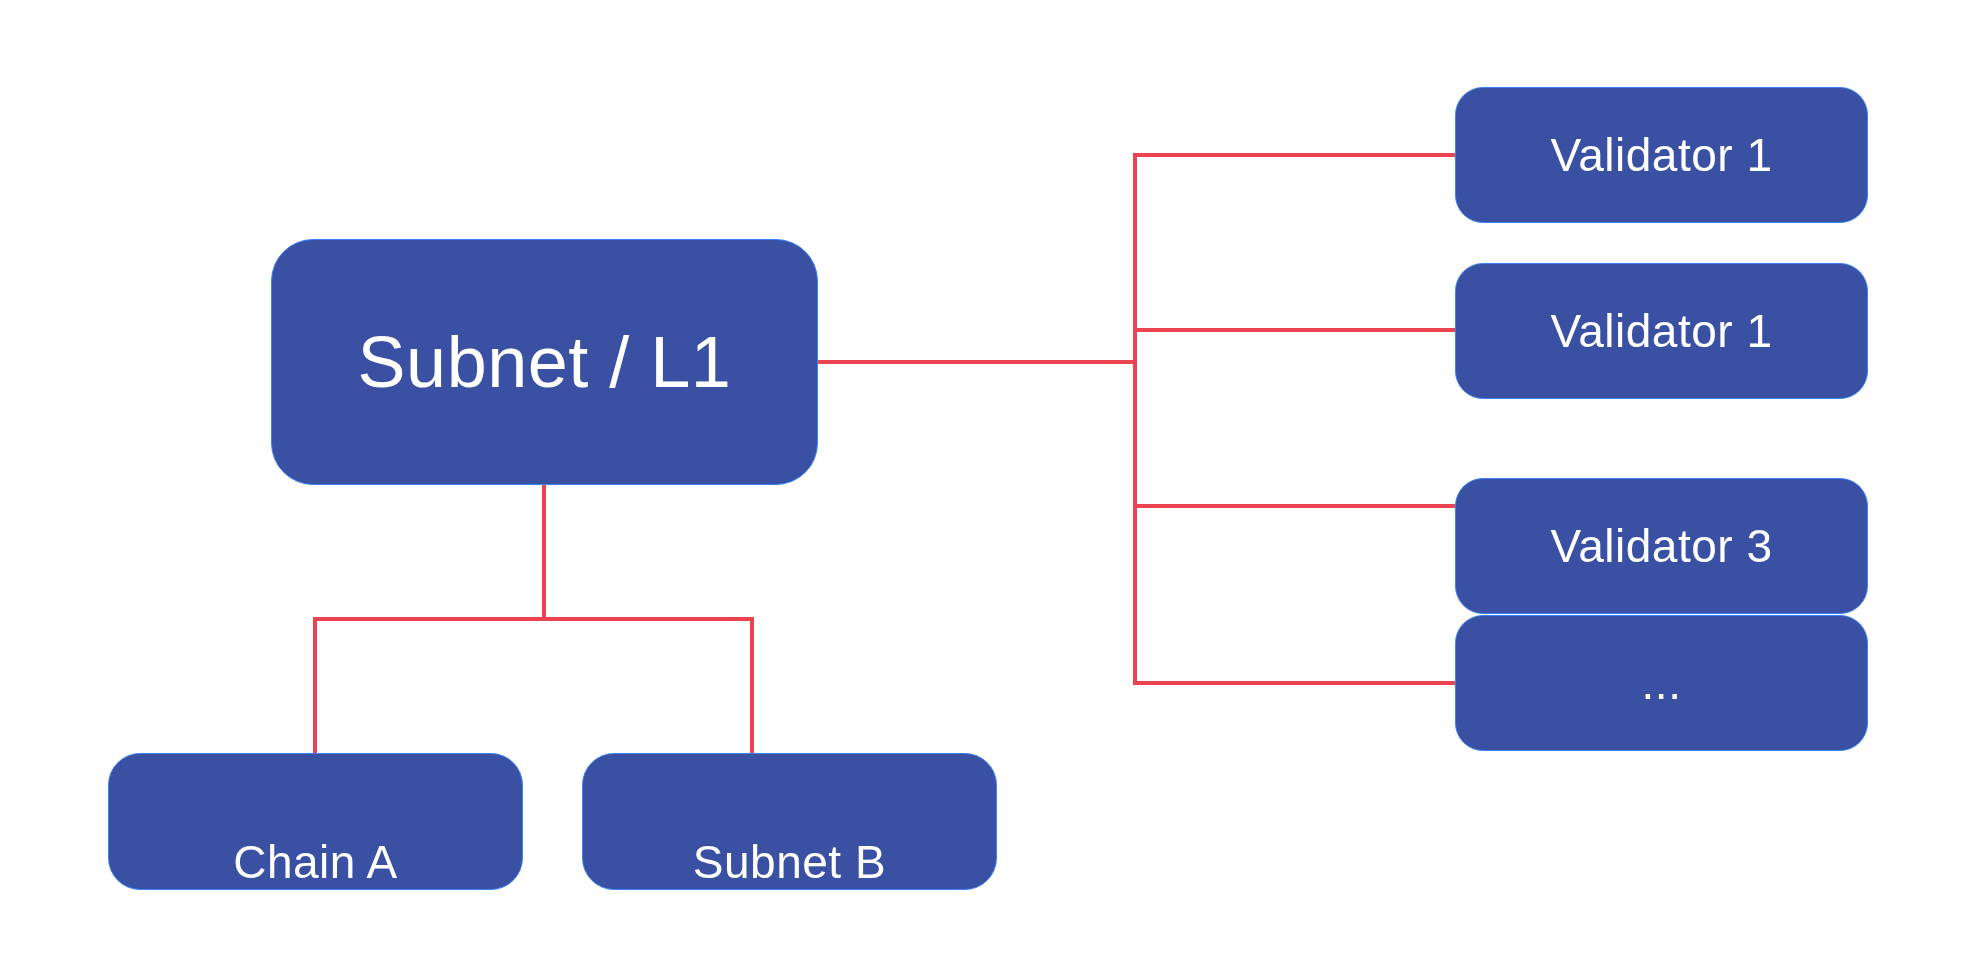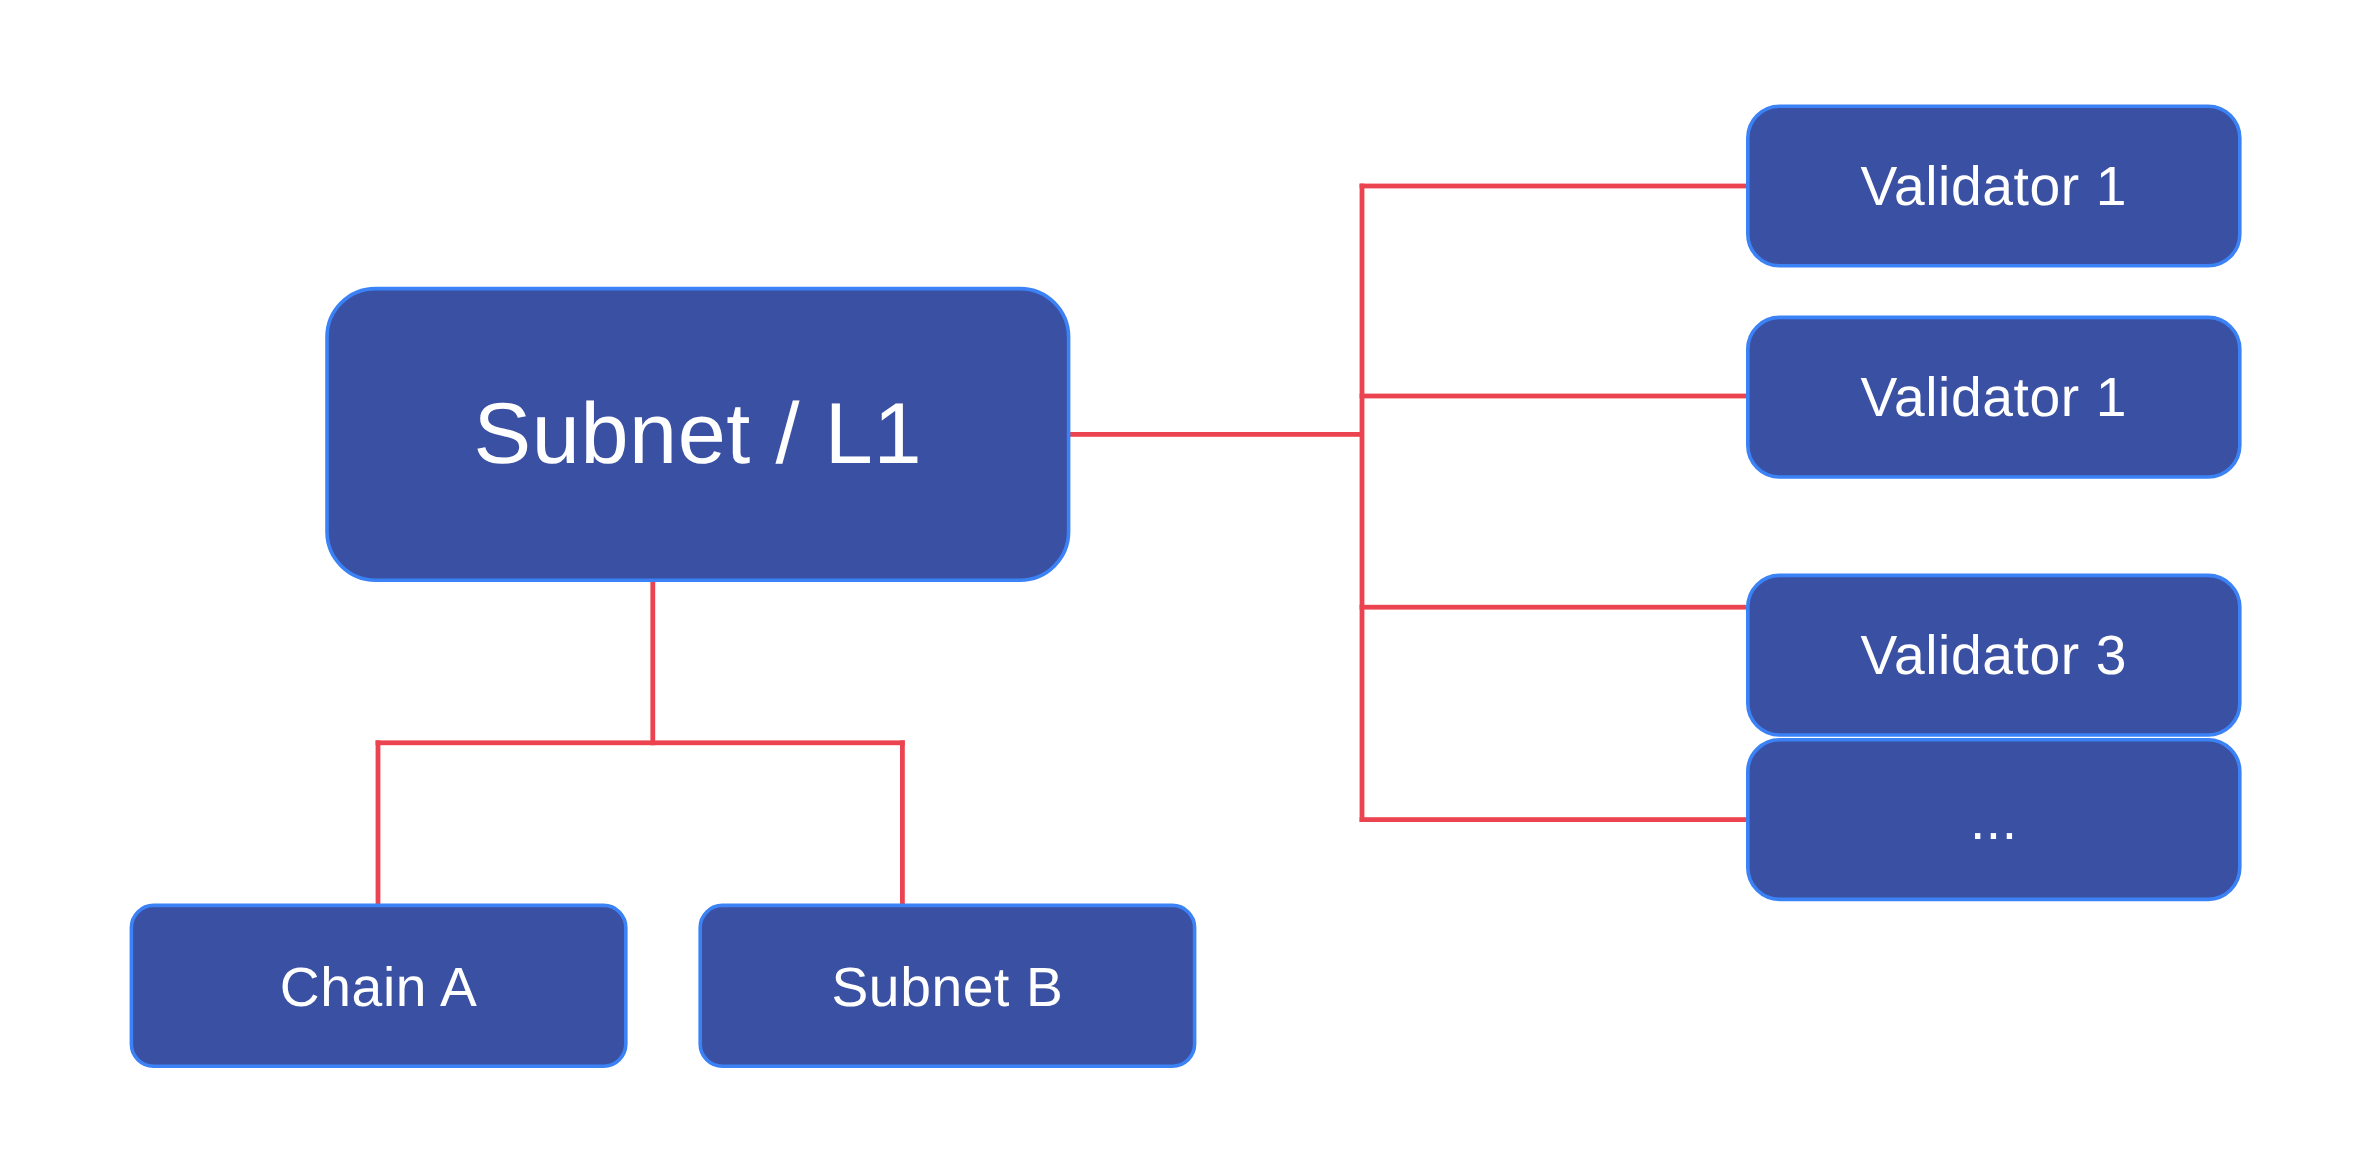--- a/index.html
+++ b/index.html
@@ -12,39 +12,40 @@
     position: relative;
     width: 1972px;
     height: 960px;
     background: #ffffff;
     overflow: hidden;
   }
   .node {
     position: absolute;
     box-sizing: border-box;
     background: #3a50a3;
-    border: 3px solid #3b82f6;
+    border: 1px solid #3b82f6;
     color: #ffffff;
     display: flex;
     align-items: center;
     justify-content: center;
     text-align: center;
     letter-spacing: 0.5px;
   }
   .node-subnet {
     left: 271px; top: 239px;
-    width: 621px; height: 246px;
+    width: 547px; height: 246px;
     border-radius: 42px;
     font-size: 72px;
   }
   .node-chain {
     top: 753px;
     width: 415px; height: 137px;
-    border-radius: 20px;
+    border-radius: 32px;
     font-size: 46px;
+    align-items: flex-end;
   }
   .node-chain-a { left: 108px; }
   .node-chain-b { left: 582px; }
   .node-validator {
     left: 1455px;
     width: 413px; height: 136px;
     border-radius: 28px;
     font-size: 46px;
   }
   .node-v1 { top: 87px; }

